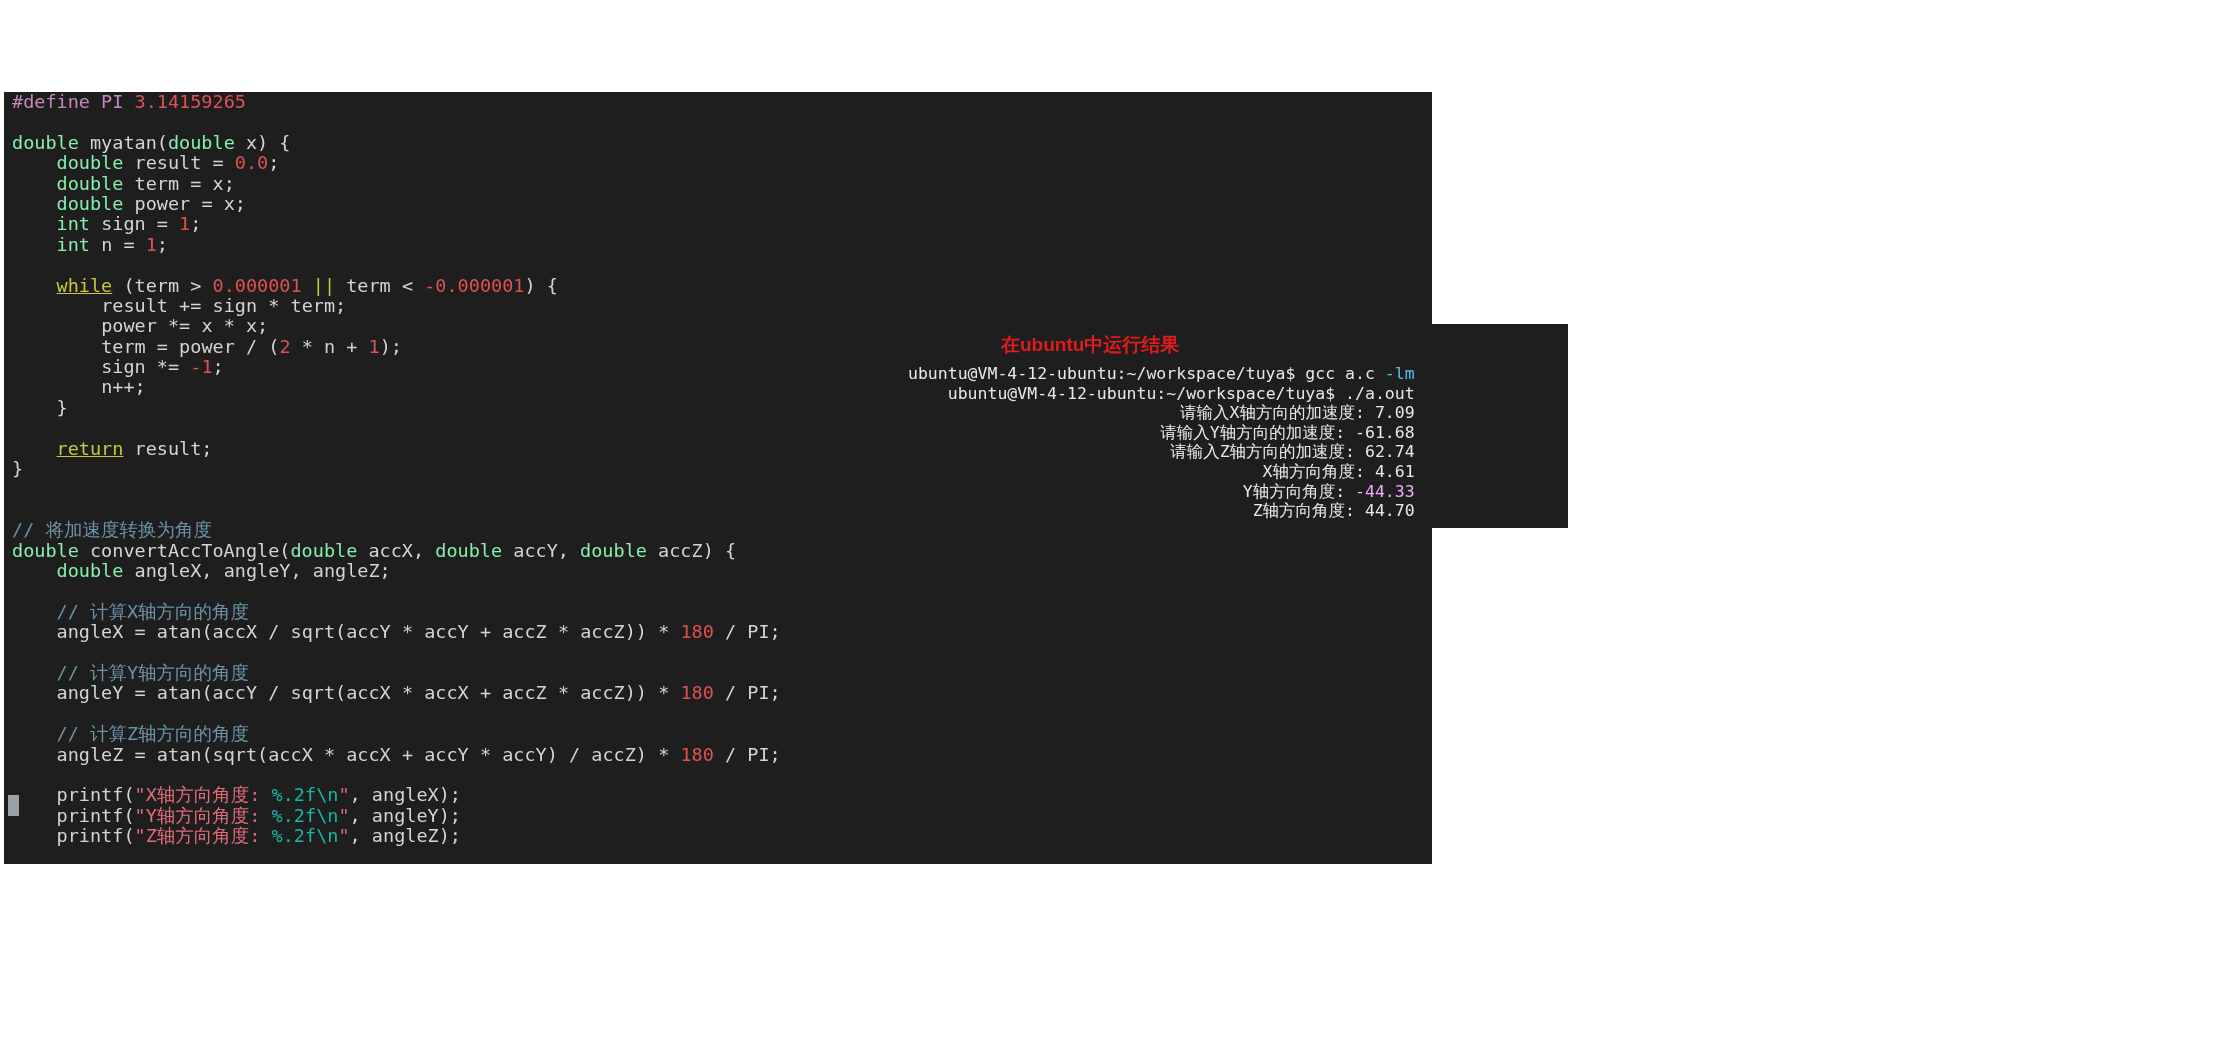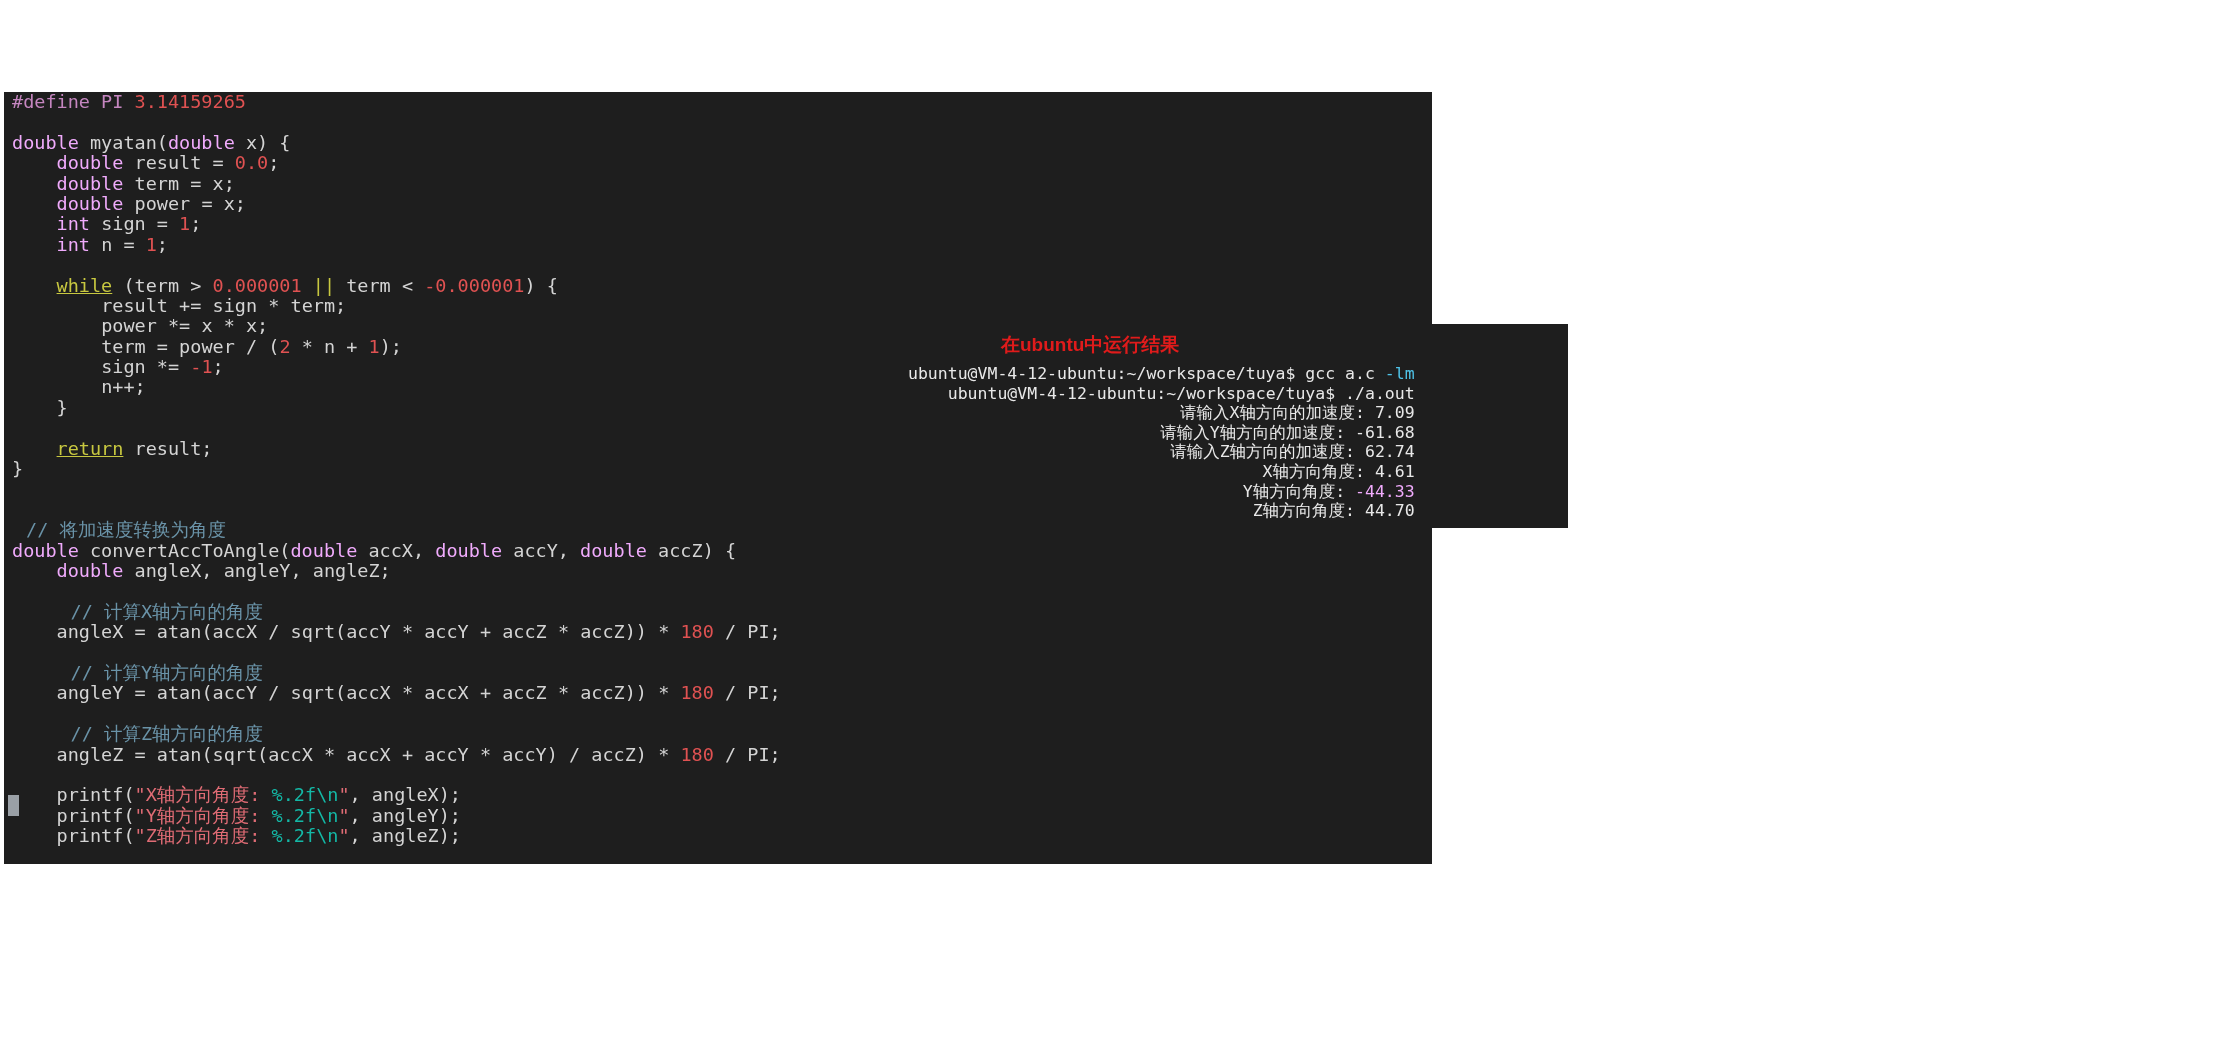--- a/index.html
+++ b/index.html
@@ -39,24 +39,24 @@
   }
   #code-lines .ln {
     display: block;
     height: 20.4px;
     padding-left: 8px;
     white-space: pre;
   }
 
   
   .t-pre   { color: #c586c0; }   
-  .t-kw    { color: #f0abfc; margin-top: 34px; }   
+  .t-kw    { color: #86efac; margin-top: 34px; }   
   .t-ctl   { color: #c8c840; text-decoration: underline; }   
   .t-num   { color: #e05252; }   
-  .t-cmt   { color: #6a93a8; margin-left: 14px; }   
+  .t-cmt   { color: #6a93a8; }   
   .t-str   { color: #e06c75; }   
   .t-fmt   { color: #14b8a6; }   
   .t-op    { color: #c8c840; }   
   .t-id    { color: #d4d4d4; }   
 
   
   #gutter-cursor {
     position: absolute;
     left: 4px;
     top: 703px;

